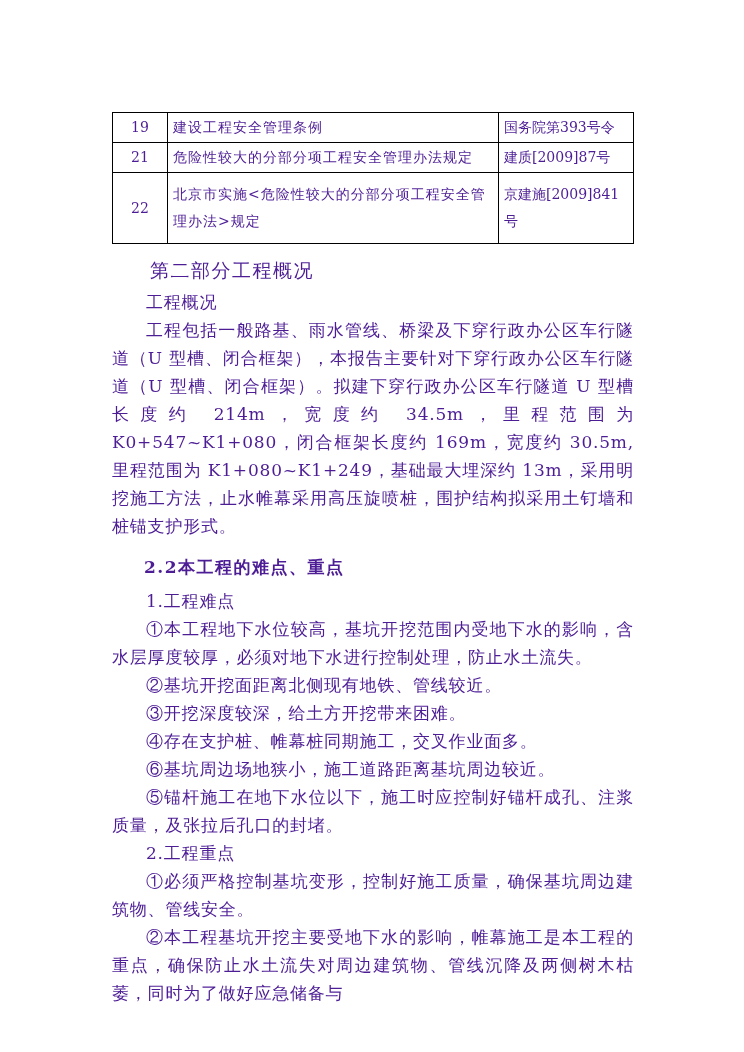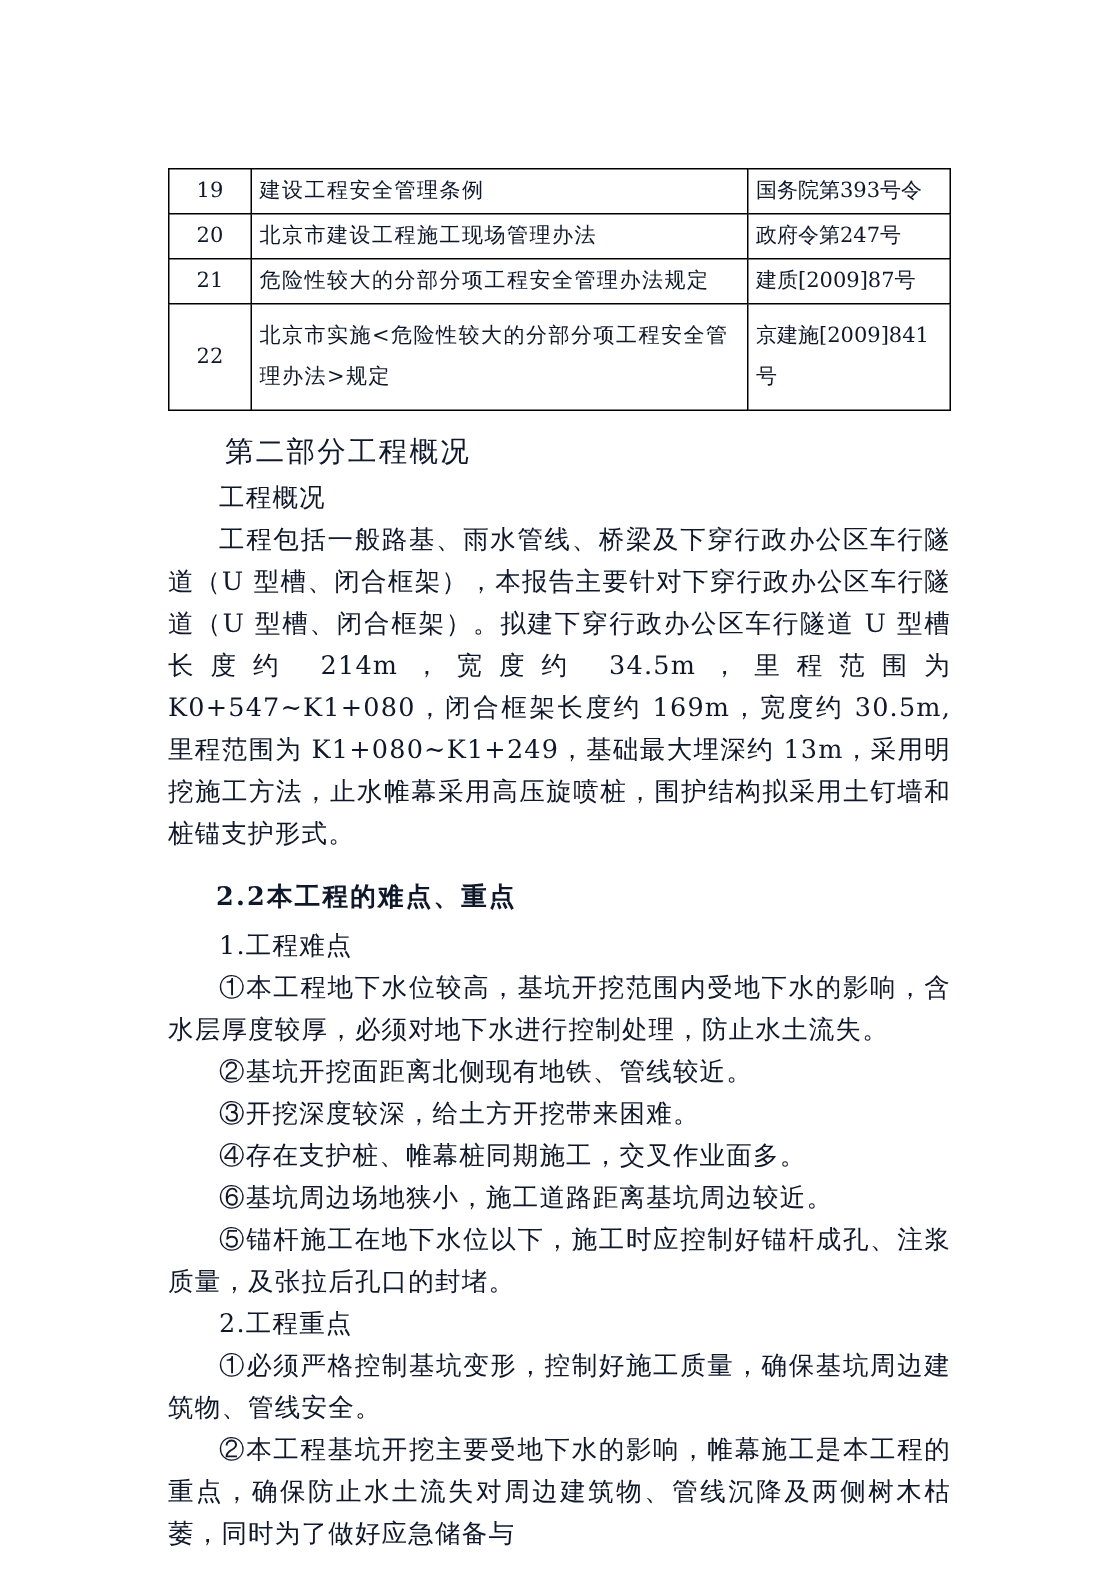--- a/index.html
+++ b/index.html
@@ -5,21 +5,21 @@
   html, body {
     margin: 0;
     padding: 0;
     background: #ffffff;
   }
   .page {
     position: relative;
     width: 744px;
     height: 1052px;
     background: #ffffff;
-    color: #0f172a;
+    color: #4c1d95;
     font-family: "DejaVu Serif", "Liberation Serif", serif;
     box-sizing: border-box;
     padding: 112px 110px 30px 112px;
     overflow: hidden;
   }
   table.ref {
     border-collapse: collapse;
     width: 522px;
     table-layout: fixed;
     font-size: 14px;
@@ -66,25 +66,20 @@
 <div class="page">
 
   <table class="ref">
     <tbody>
       <tr>
         <td class="c-num">19</td>
         <td class="c-title">建设工程安全管理条例</td>
         <td class="c-doc">国务院第393号令</td>
       </tr>
       <tr>
-        <td class="c-num">20</td>
-        <td class="c-title">北京市建设工程施工现场管理办法</td>
-        <td class="c-doc">政府令第247号</td>
-      </tr>
-      <tr>
         <td class="c-num">21</td>
         <td class="c-title">危险性较大的分部分项工程安全管理办法规定</td>
         <td class="c-doc">建质[2009]87号</td>
       </tr>
       <tr class="tall">
         <td class="c-num">22</td>
         <td class="c-title">北京市实施&lt;危险性较大的分部分项工程安全管理办法&gt;规定</td>
         <td class="c-doc">京建施[2009]841号</td>
       </tr>
     </tbody>

